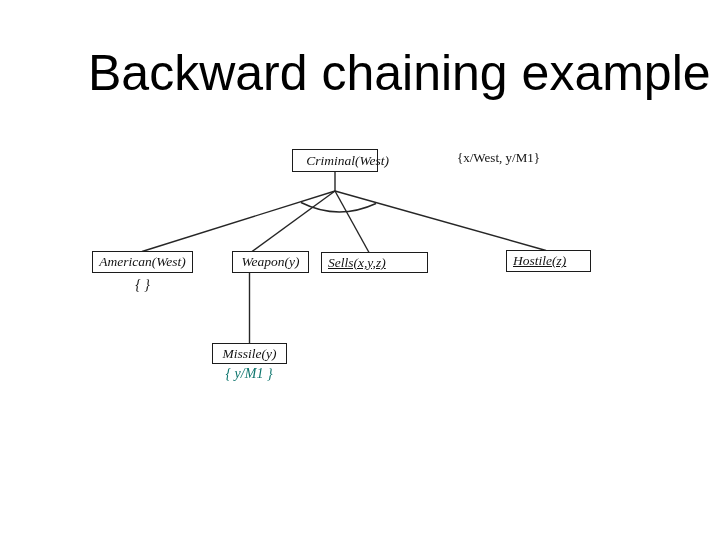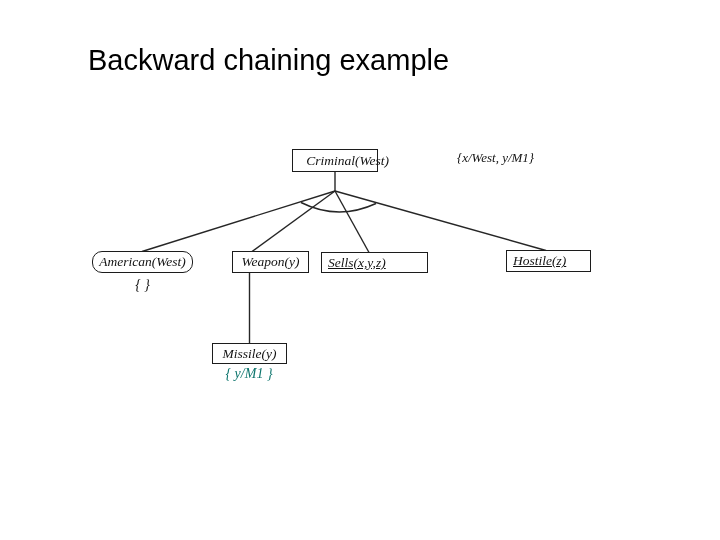--- a/index.html
+++ b/index.html
@@ -12,21 +12,21 @@
     width: 720px;
     height: 540px;
     background: #ffffff;
     overflow: hidden;
     font-family: "Liberation Sans", sans-serif;
   }
   .slide-title {
     position: absolute;
     left: 88px;
     top: 44px;
-    font-size: 29px;
+    font-size: 50px;
     font-weight: 400;
     letter-spacing: 0px;
     color: #000000;
     white-space: nowrap;
     font-family: "Liberation Sans", sans-serif;
   }
   .edges-layer {
     position: absolute;
     left: 0;
     top: 0;
@@ -52,42 +52,41 @@
     align-items: center;
     justify-content: center;
     white-space: nowrap;
   }
   .node.align-left {
     justify-content: flex-start;
     padding-left: 6px;
     text-decoration: underline;
   }
   #node-criminal { left: 292px; top: 149px; width: 86px;  height: 23px; padding-left: 25px; }
-  #node-american { left: 92px;  top: 251px; width: 101px; height: 22px; border-radius: 10px; }
+  #node-american { left: 92px;  top: 251px; width: 101px; height: 22px; }
   #node-weapon   { left: 211px; top: 251px; width: 77px;  height: 22px; }
   #node-sells    { left: 321px; top: 252px; width: 107px; height: 21px; }
   #node-hostile  { left: 506px; top: 250px; width: 85px;  height: 22px; }
   #node-missile  { left: 212px; top: 343px; width: 75px;  height: 21px; }
   .sub-label {
     position: absolute;
     font-family: "Liberation Serif", serif;
     font-style: italic;
     font-size: 14px;
     color: #121212;
     text-align: center;
     white-space: nowrap;
   }
   #sub-american { left: 92px;  top: 277px; width: 101px; }
   #sub-missile  { left: 199px; top: 366px; width: 100px; }
   .annotation {
     position: absolute;
     left: 457px;
     top: 150px;
     font-family: "Liberation Serif", serif;
-    font-style: italic;
     font-size: 13px;
     color: #121212;
     white-space: nowrap;
   }
 </style>
 </head>
 <body>
 
 <div class="slide" style="background: rgb(255, 255, 255);">
 

